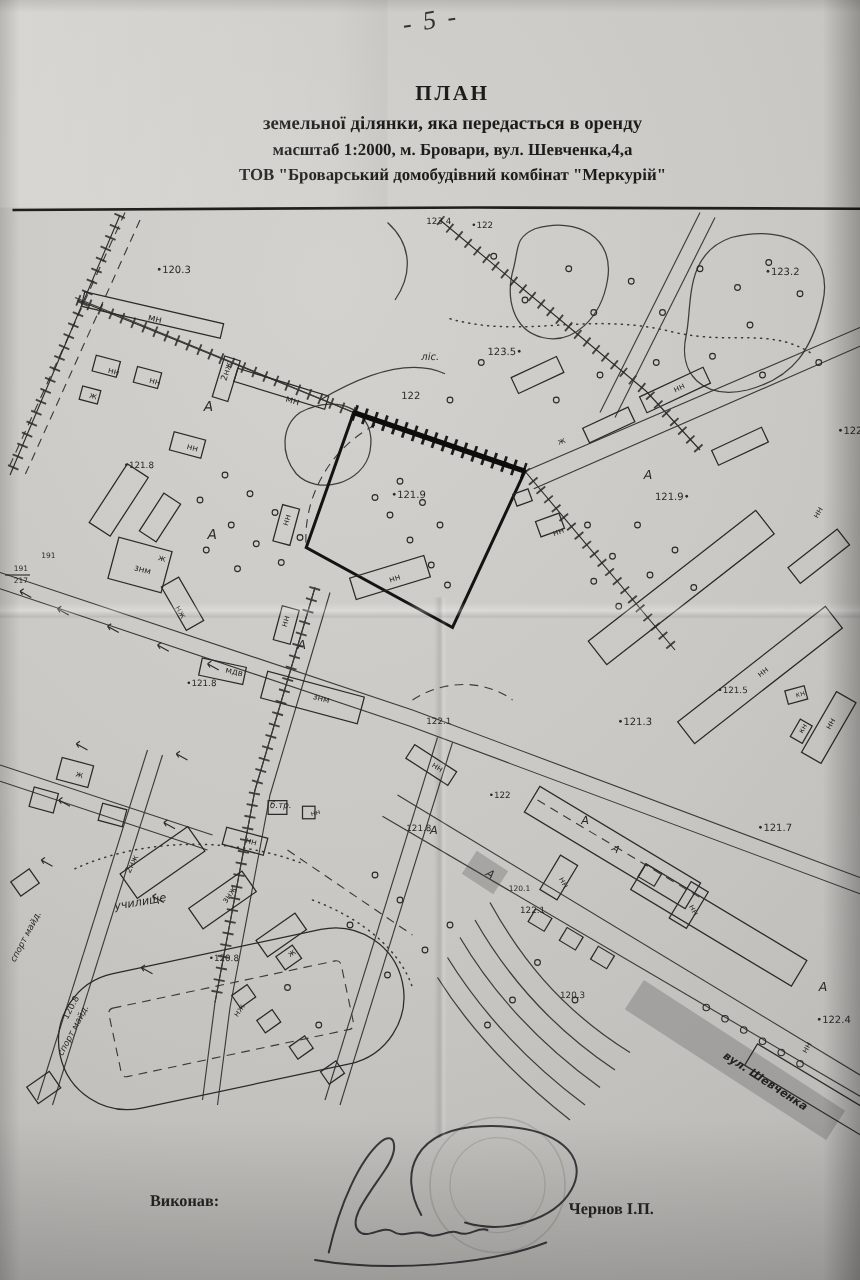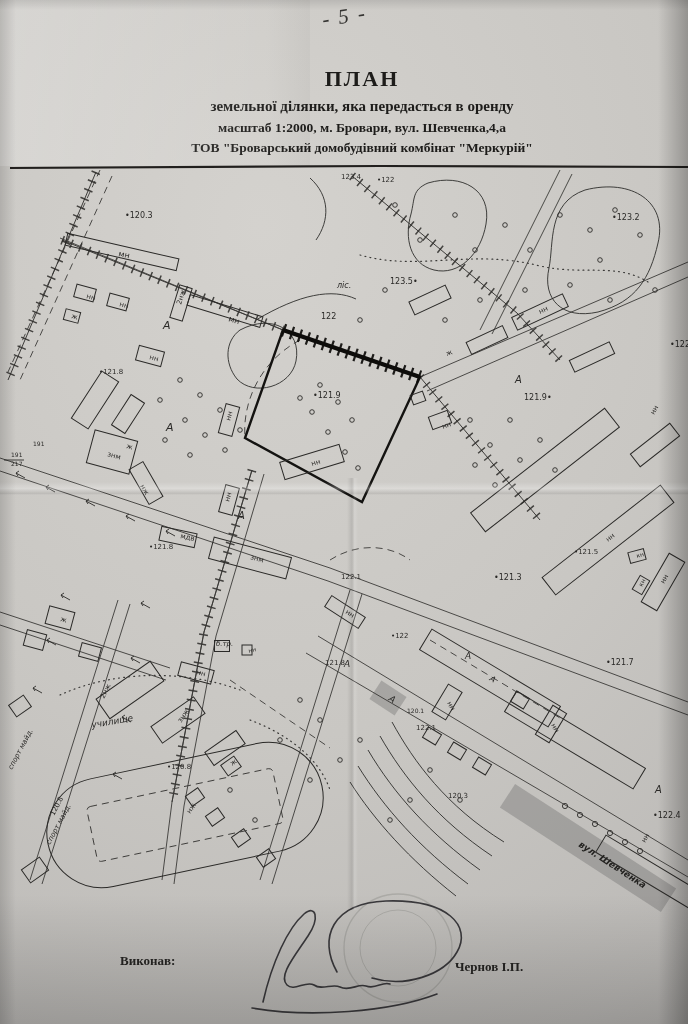--- a/index.html
+++ b/index.html
@@ -11,21 +11,21 @@
   #ov-bottom{left:0;bottom:0;width:100%;height:130px;background:linear-gradient(180deg,rgba(0,0,0,0),rgba(0,0,0,.18));}
   #ov-left{left:0;top:0;width:16px;height:100%;background:linear-gradient(270deg,rgba(0,0,0,0),rgba(0,0,0,.14));}
   #ov-topfold{left:0;top:0;width:310px;height:166px;background:linear-gradient(90deg,rgba(255,255,255,.22),rgba(255,255,255,.04) 86%,rgba(0,0,0,.03));}
   #ov-topedge{left:0;top:0;width:100%;height:10px;background:linear-gradient(180deg,rgba(0,0,0,.10),rgba(0,0,0,0));}
   #ov-hcrease{left:0;top:482px;width:100%;height:13px;background:linear-gradient(180deg,rgba(255,255,255,0),rgba(255,255,255,.28) 50%,rgba(0,0,0,.07) 88%,rgba(0,0,0,0));}
   #ov-vcrease{left:347px;top:478px;width:11px;height:432px;background:linear-gradient(90deg,rgba(0,0,0,0),rgba(0,0,0,.10) 45%,rgba(255,255,255,.14) 70%,rgba(0,0,0,0));}
 
   .txt{position:absolute;color:#1d1c1a;z-index:2;}
   #page-number{left:322px;top:4px;font-size:21px;font-style:italic;transform:rotate(-9deg);color:#343331;letter-spacing:2px;}
   #title-block{left:46px;right:10px;top:62px;text-align:center;line-height:1.5;}
-  #title-line1{font-size:22px;font-weight:bold;letter-spacing:2px;}
+  #title-line1{font-size:17px;font-weight:bold;letter-spacing:2px;}
   #title-line2{font-size:15px;font-weight:bold;}
   #title-line3{font-size:13.5px;font-weight:bold;}
   #title-line4{font-size:13.5px;font-weight:bold;}
   #executed-by{left:120px;top:953px;font-size:13px;font-weight:bold;color:#26252set3;}
   #executed-by{color:#262523;}
   #executor-name{left:455px;top:959px;font-size:13px;font-weight:bold;color:#262523;}
 
   svg{position:absolute;left:0;top:0;z-index:1;}
   .frame{stroke:#211f1d;stroke-width:2.2;fill:none;}
   .rd{stroke:#3b3a38;stroke-width:.9;fill:none;}

